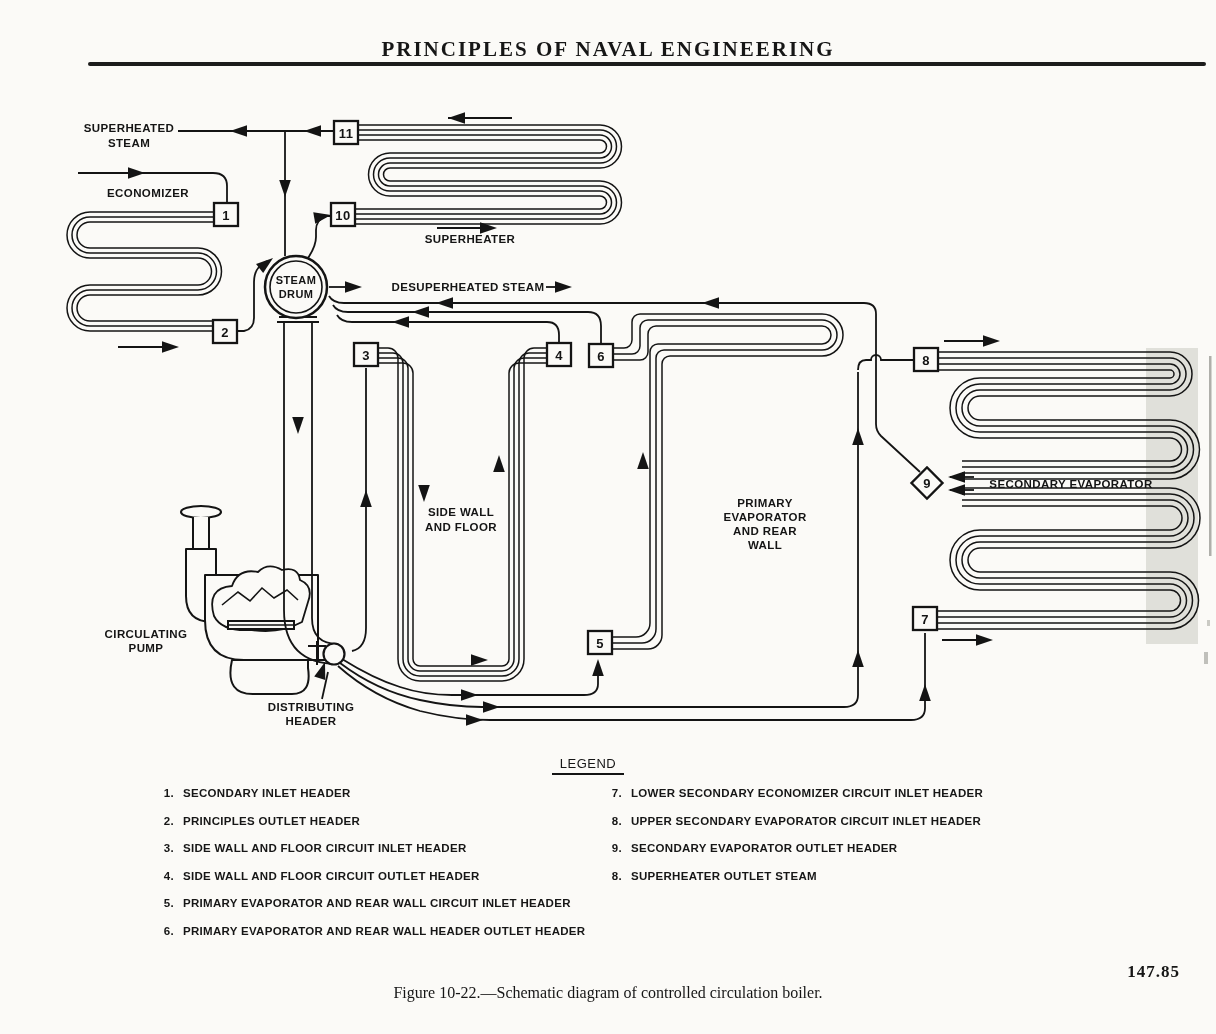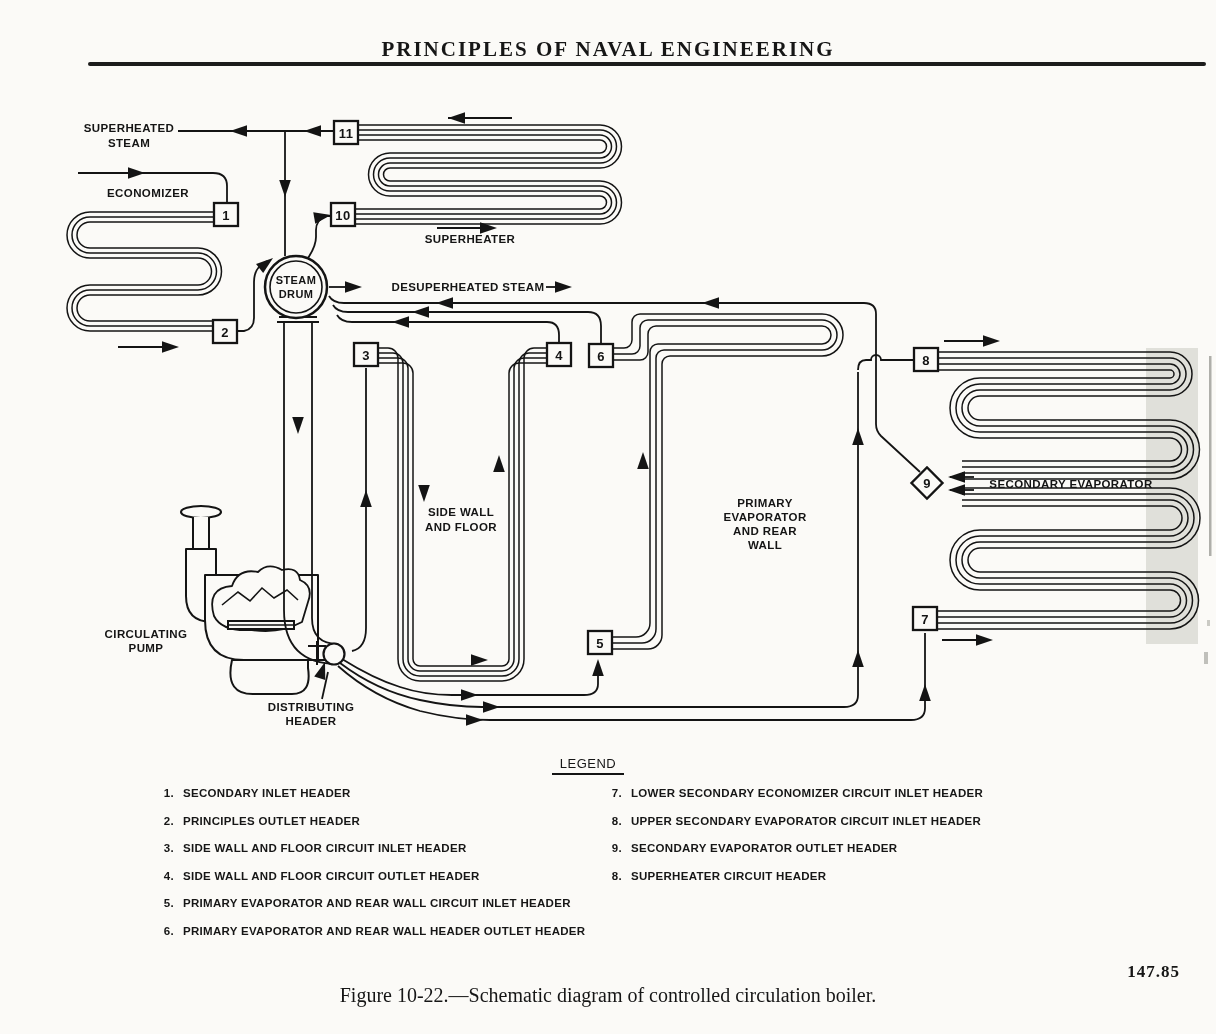--- a/index.html
+++ b/index.html
@@ -16,21 +16,21 @@
   .leg-col{position:absolute;display:flex;flex-direction:column;}
   .leg-col.left{left:146px;top:787px;}
   .leg-col.right{left:576px;top:787px;}
   .leg-item{display:flex;height:27.5px;align-items:flex-start;font-weight:bold;
             font-size:11.5px;letter-spacing:.3px;white-space:nowrap;}
   .leg-num{width:28px;text-align:right;margin-right:9px;flex:none;}
   .leg-col.right .leg-num{width:46px;}
   .fig-number{position:absolute;top:962px;right:36px;font-family:"Liberation Serif",serif;
               font-size:17px;font-weight:bold;letter-spacing:1px;}
   .caption{position:absolute;top:984px;left:0;width:100%;text-align:center;
-           font-family:"Liberation Serif",serif;font-size:20px;}
+           font-family:"Liberation Serif",serif;font-size:16px;}
 </style>
 </head>
 <body>
 
 <div class="page">
   <div class="title">PRINCIPLES OF NAVAL ENGINEERING</div>
   <div class="rule"></div>
 
   <svg class="diagram-svg" id="boilerSvg" width="1216" height="748" viewBox="0 0 1216 748">
       <g>
@@ -249,19 +249,19 @@
       <div class="leg-item">
         <span class="leg-num">8.</span>
         <span>UPPER SECONDARY EVAPORATOR CIRCUIT INLET HEADER</span>
       </div>
       <div class="leg-item">
         <span class="leg-num">9.</span>
         <span>SECONDARY EVAPORATOR OUTLET HEADER</span>
       </div>
       <div class="leg-item">
         <span class="leg-num">8.</span>
-        <span>SUPERHEATER CIRCUIT HEADER</span>
+        <span>SUPERHEATER OUTLET STEAM</span>
       </div>
     </div>
 
   <div class="fig-number">147.85</div>
   <div class="caption">Figure 10-22.—Schematic diagram of controlled circulation boiler.</div>
 </div>
 
 </body></html>

